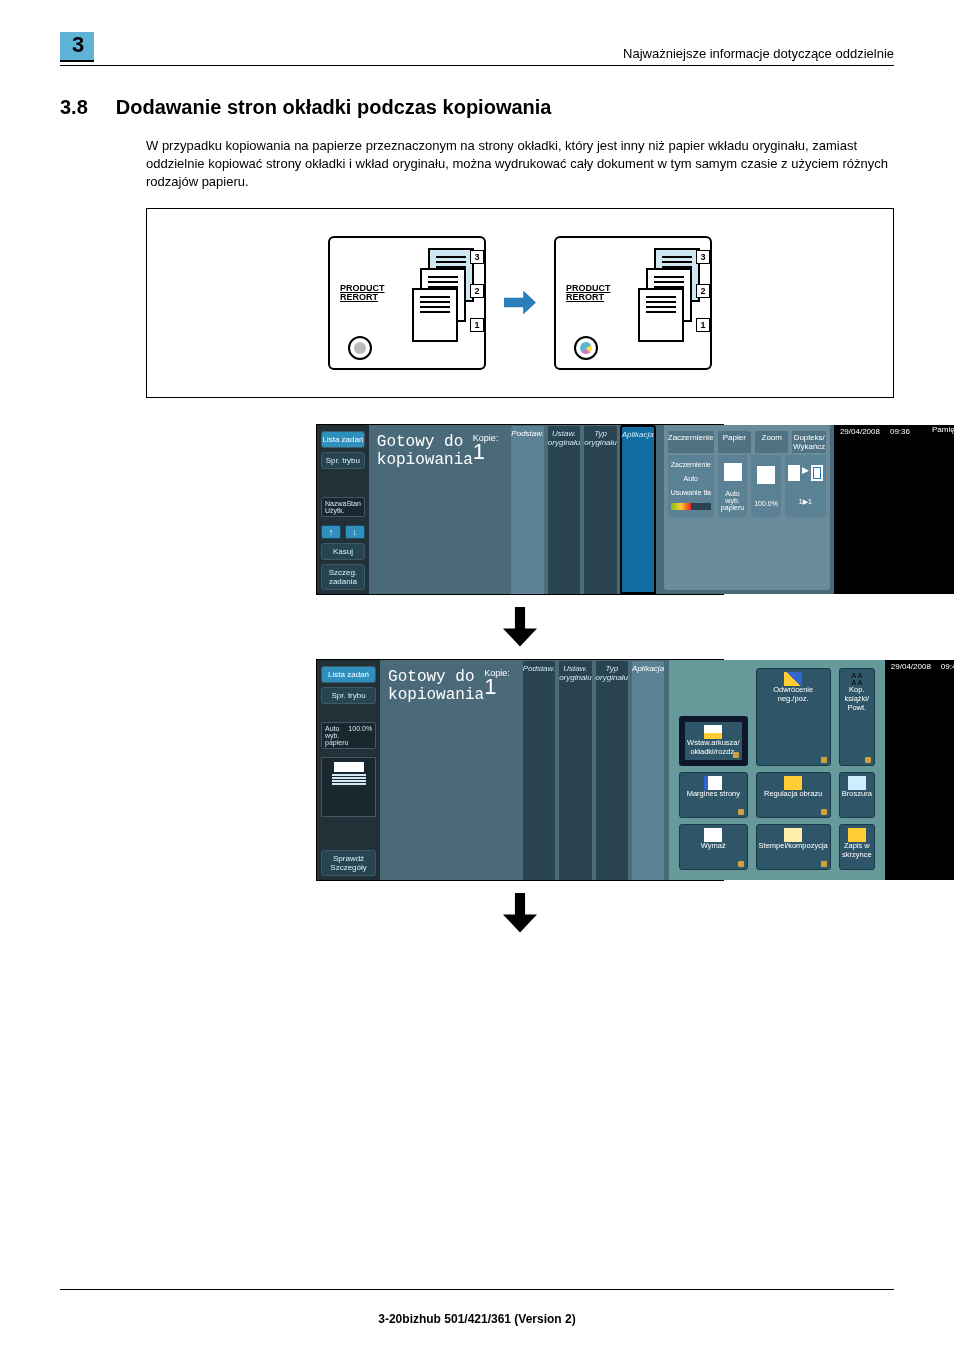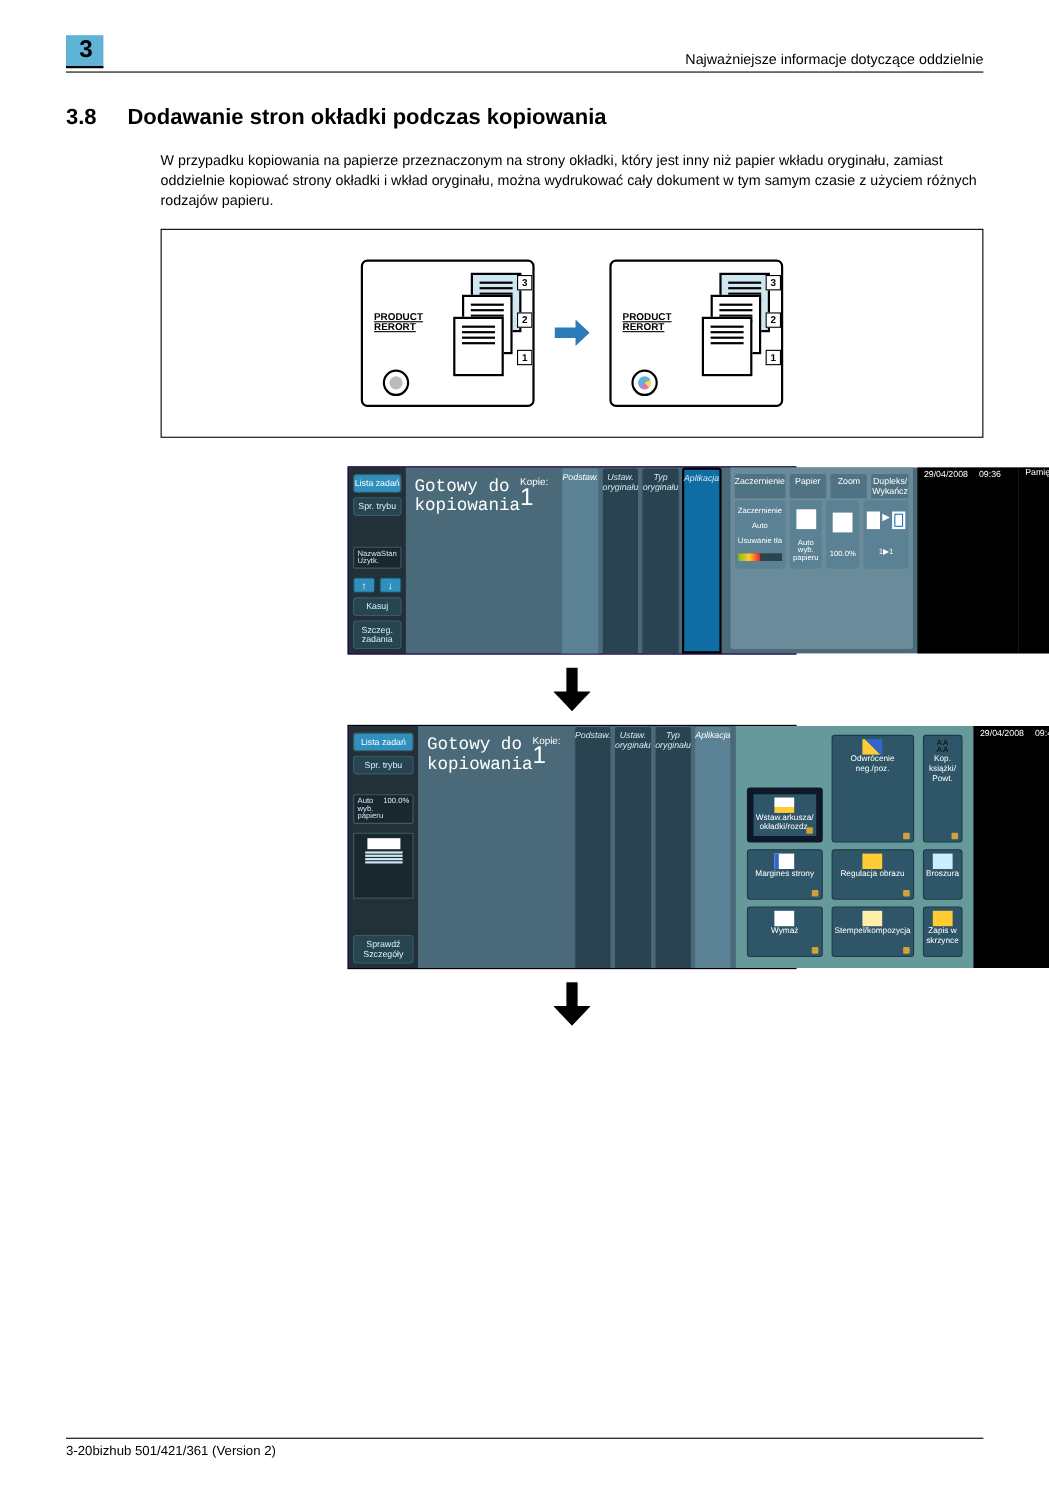--- a/index.html
+++ b/index.html
@@ -90,21 +90,21 @@
   
   .app-grid { display:grid; grid-template-columns: repeat(3,1fr); gap:6px 8px; padding:8px 10px 10px 10px; background:#699; }
   .app-cell { background:#2f5668; border:1px solid #1b3a47; border-radius:3px; color:#fff; font-size:7.5px; text-align:center; padding:16px 2px 4px 2px; position:relative; min-height:46px;}
   .app-cell .mark { position:absolute; right:3px; bottom:2px; width:6px; height:6px; background:#cfa13a; border-radius:1px;}
   .app-cell .ico { position:absolute; top:3px; left:50%; transform:translateX(-50%); width:18px; height:14px; background:#fff; }
   .app-cell .ico.aa { background:none; color:#000; font-size:7px; line-height:7px; width:auto; height:auto;}
   .preview-box { background:#1b272f; border:1px solid #3f5966; height:60px; margin-top:4px; padding:4px; display:flex; flex-direction:column; align-items:center; gap:1px;}
   .preview-box .page-ic { width:30px; height:10px; background:#fff; margin-bottom:1px;}
   .preview-box .line { width:34px; height:2px; background:#cfe8f3;}
 
-  .footer { position:absolute; bottom:24px; left:60px; right:60px; border-top:1px solid #000; padding-top:4px; font-size:12px; display:flex; justify-content:flex-start; }
+  .footer { position:absolute; bottom:24px; left:60px; right:60px; border-top:1px solid #000; padding-top:22px; font-size:12px; display:flex; justify-content:center;font-weight:bold; }
 </style>
 </head>
 <body>
 
 <div class="page">
   <div class="chapter-tab">3</div>
   <div class="header-line">Najważniejsze informacje dotyczące oddzielnie</div>
 
   <div class="sec-row">
     <div class="sec-num">3.8</div>

